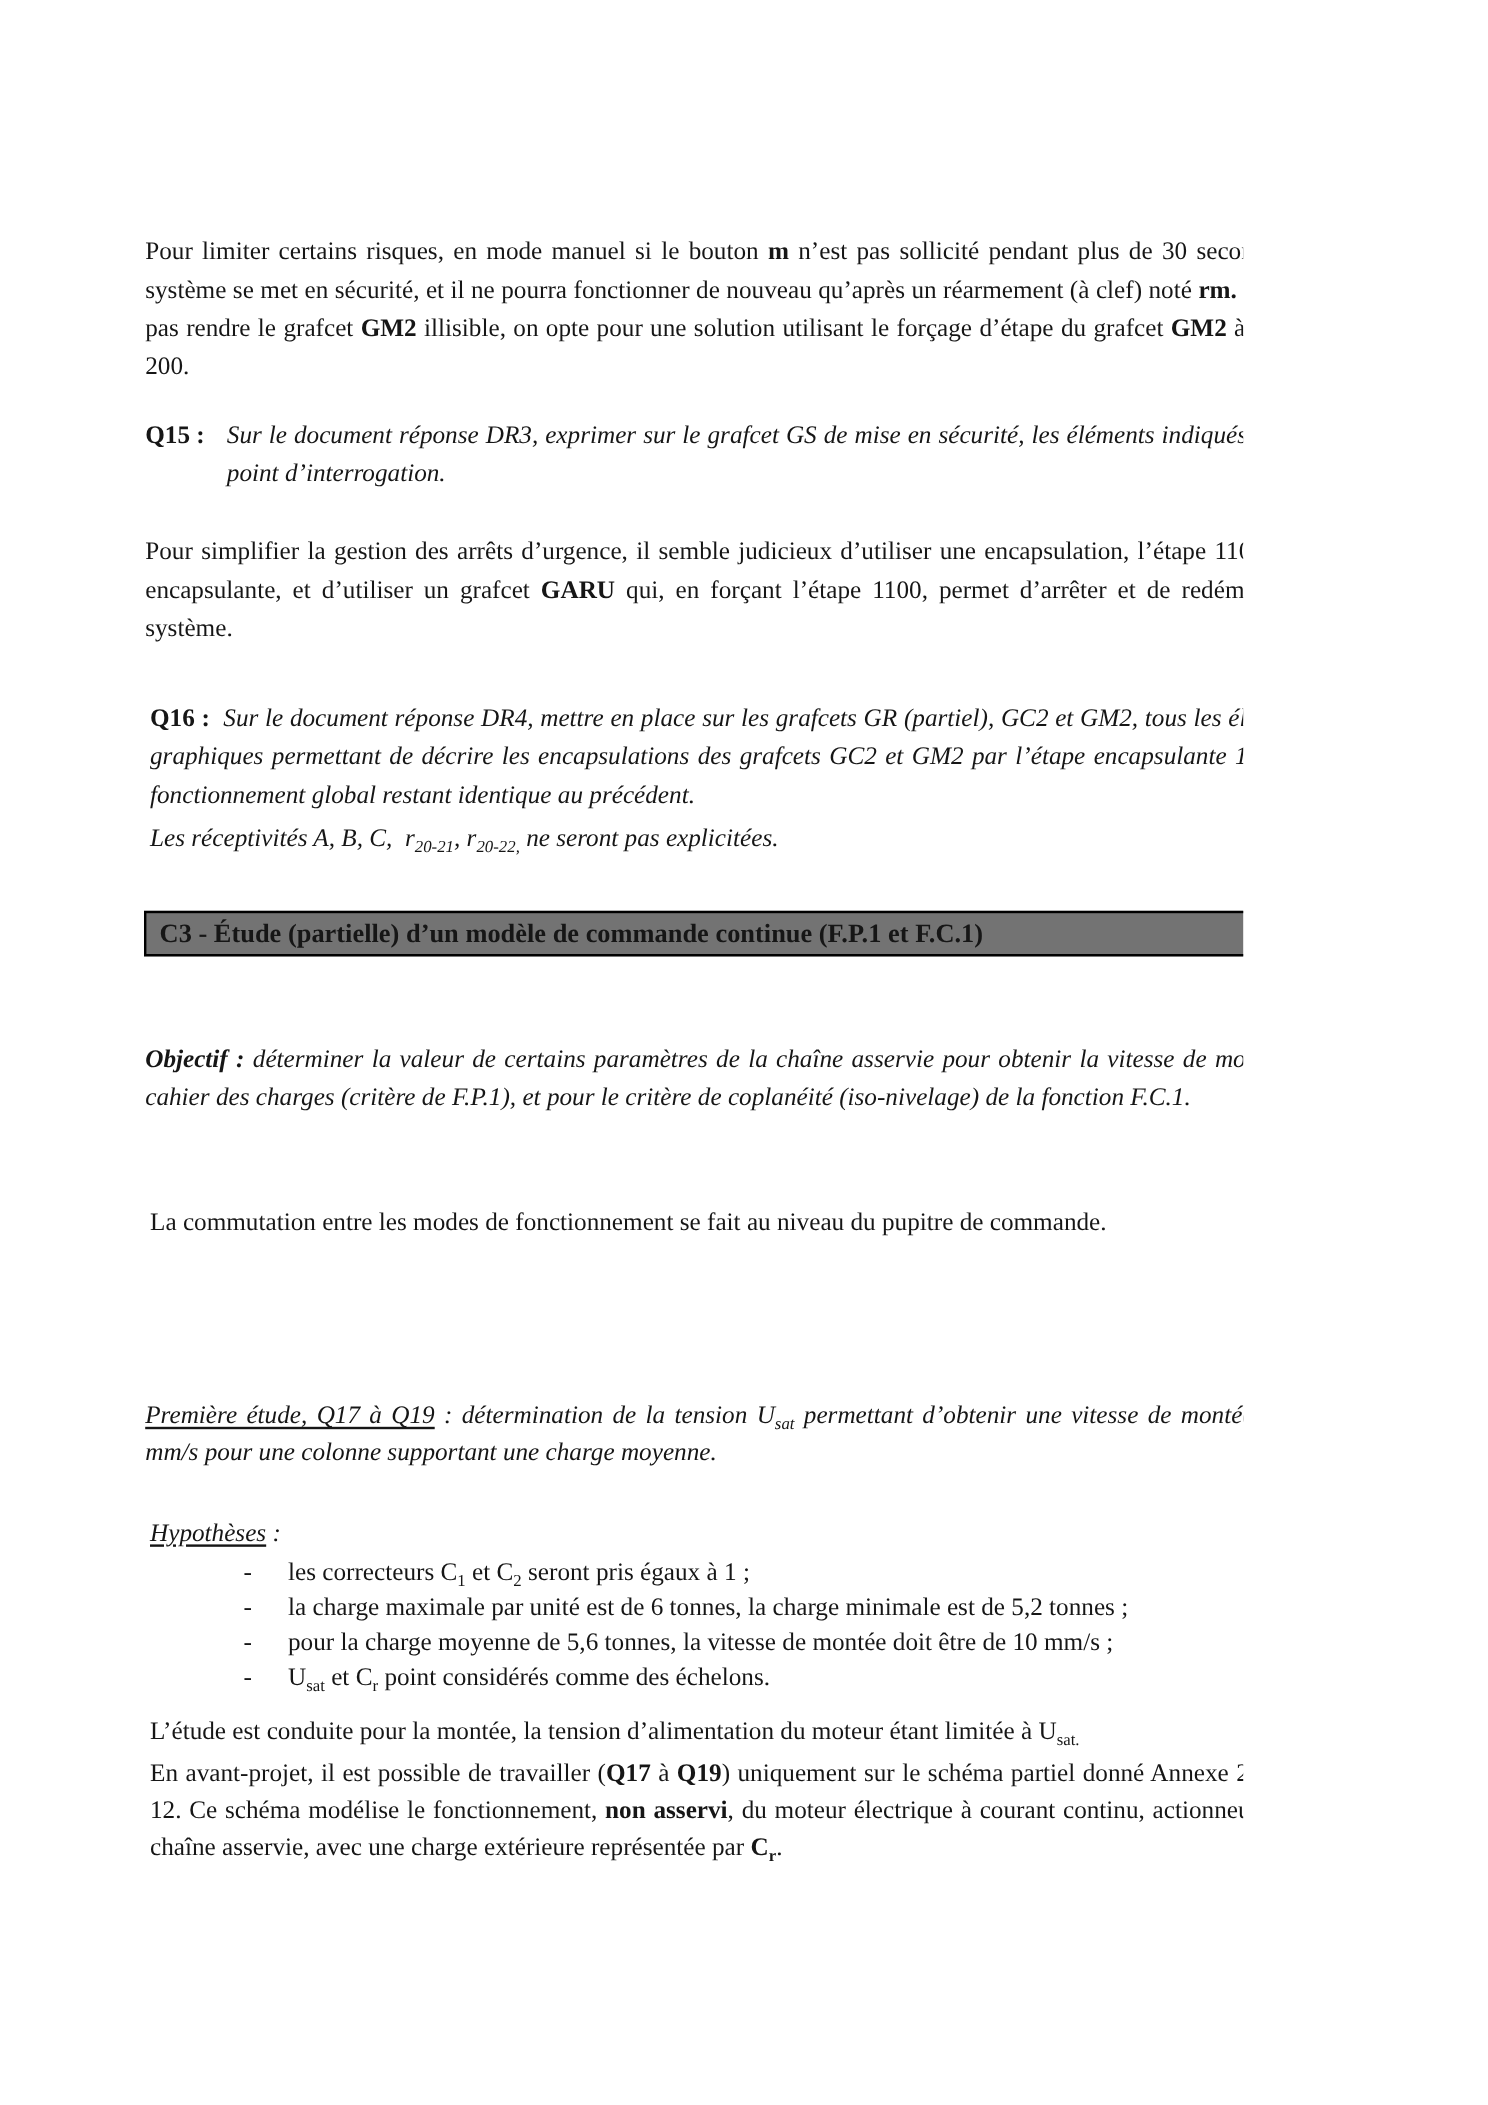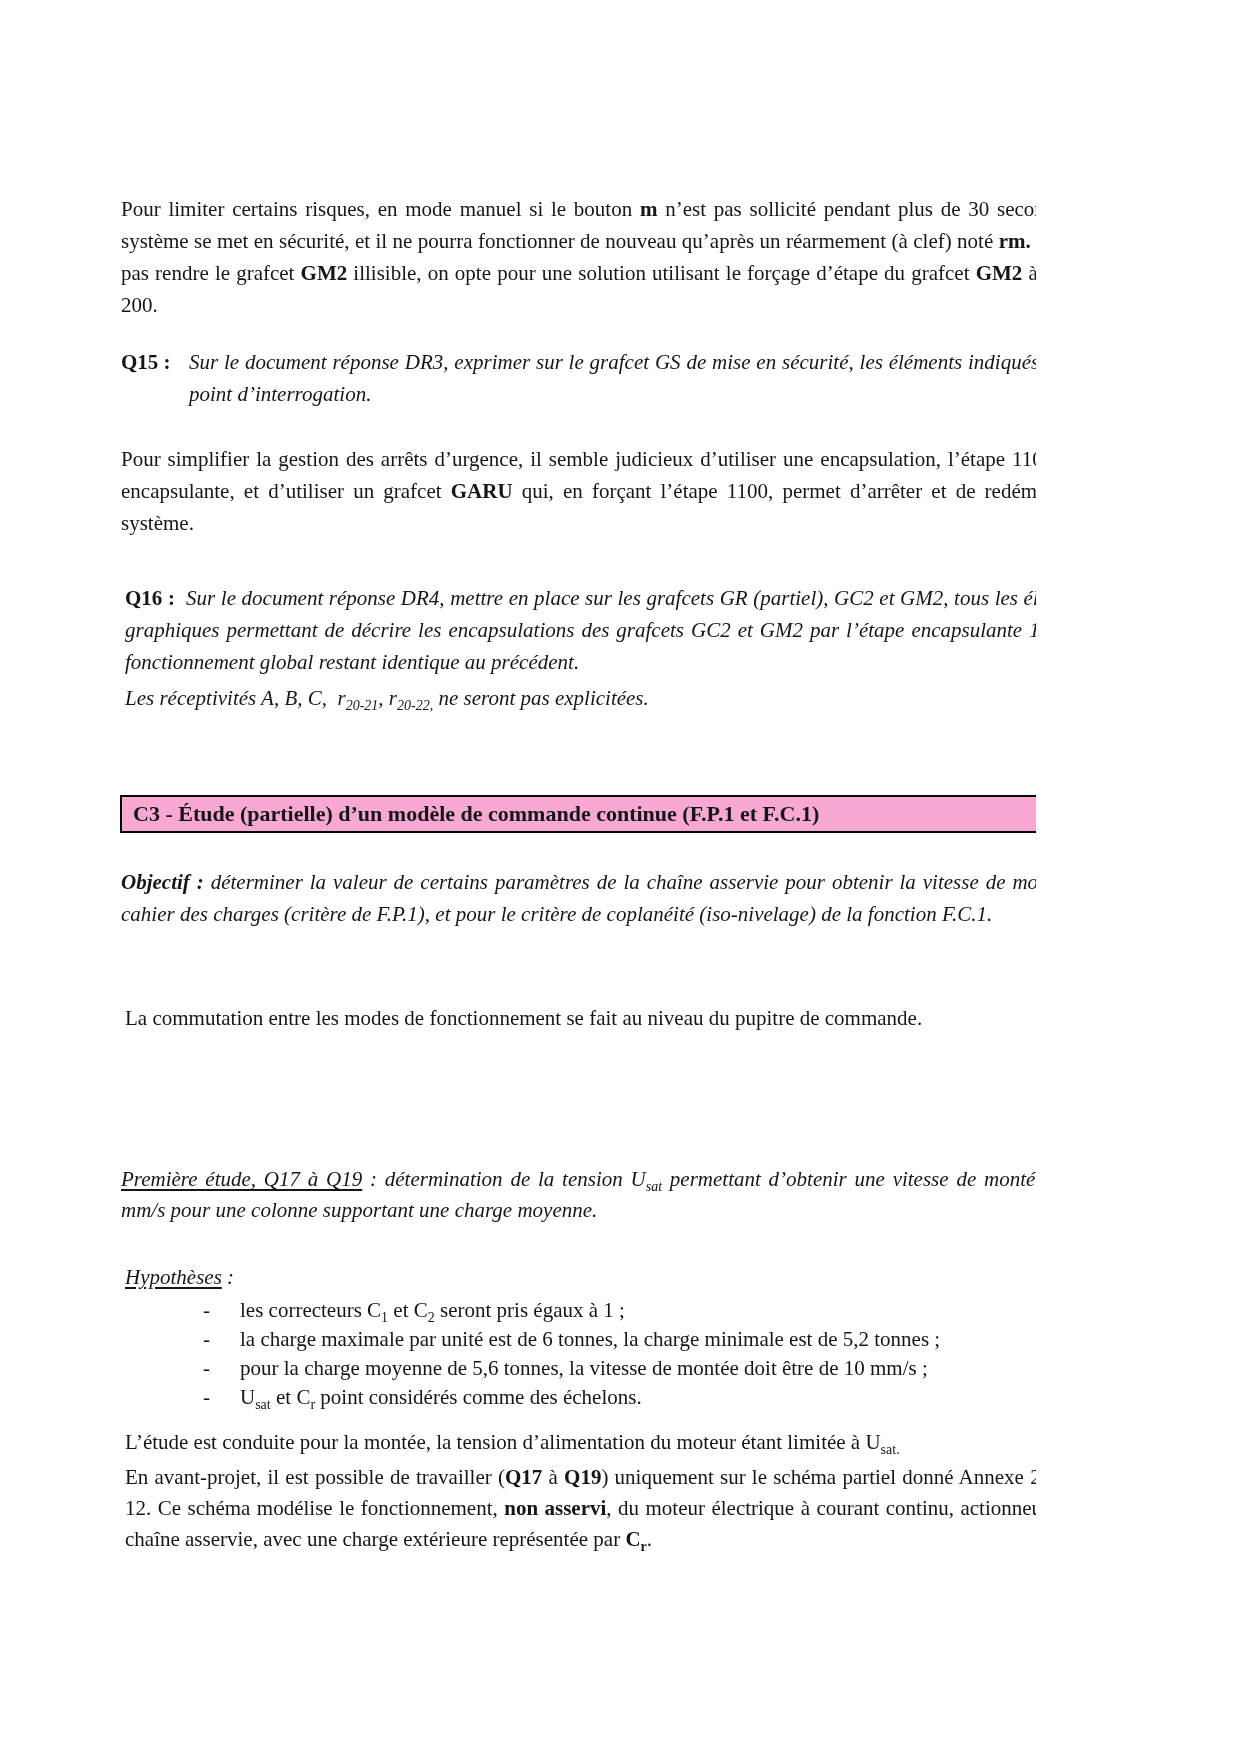--- a/index.html
+++ b/index.html
@@ -25,25 +25,25 @@
   .i{font-style:italic;}
   .u{text-decoration:underline;text-underline-offset:3px;text-decoration-thickness:1.5px;}
   sub{font-size:14px;line-height:0;vertical-align:-5px;}
   p{margin:4px;padding:0;}
 
   .q15{padding-left:68px;box-sizing:border-box;}
   .q15 .qlabel{position:absolute;left:0;top:0;font-weight:bold;}
 
   .c3box{
     position:absolute;
-    left:120px;top:795px;
+    left:120px;top:759px;
     width:998px;height:38px;
     box-sizing:border-box;
     border:2px solid #000;
-    background:#f9a8d4;
+    background:#737373;
   }
   .c3box .c3title{
     font-weight:bold;
     font-size:22px;
     line-height:33px;
     padding-left:11px;
     white-space:nowrap;
   }
 
   .hyp-item{position:relative;padding-left:119px;line-height:29px;}

